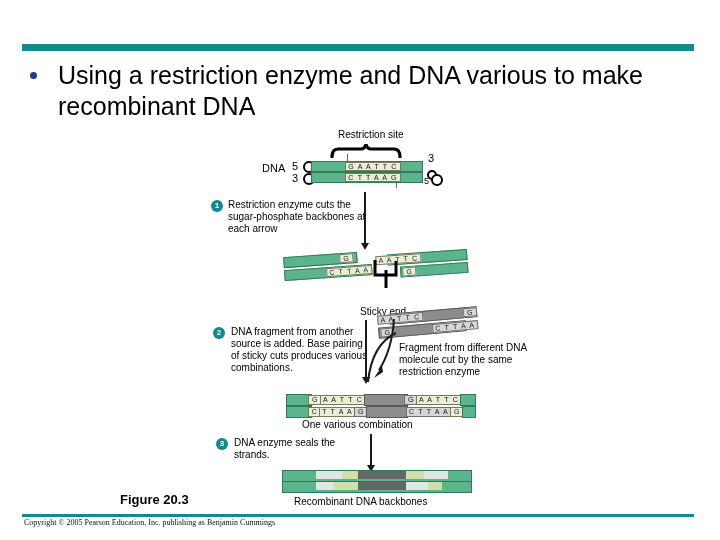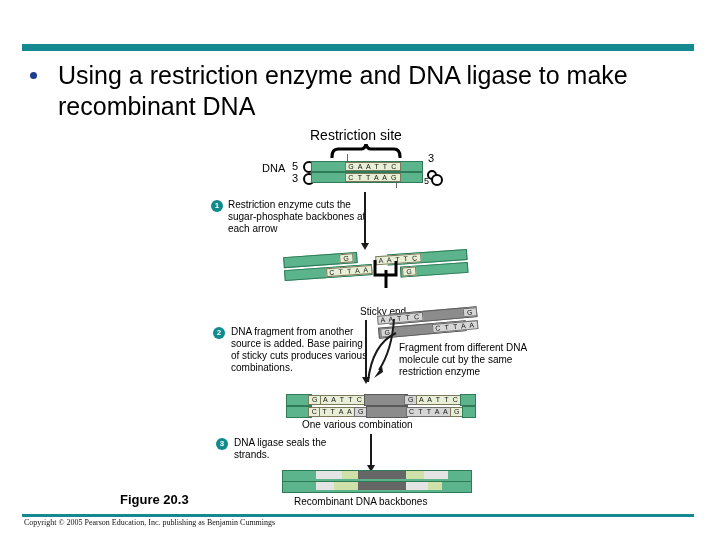--- a/index.html
+++ b/index.html
@@ -23,21 +23,21 @@
   #title-text{
     margin-left:28px;font-size:25px;line-height:31px;font-weight:400;
     letter-spacing:0px;color:#000;
   }
 
   
   .dtext{font-size:10px;line-height:12px;color:#000;}
   .dtext-11{font-size:11px;line-height:13px;color:#000;}
 
   
-  #restriction-site-label{left:310px;top:129px;font-size:14px;text-align:center;}
+  #restriction-site-label{left:338px;top:129px;font-size:10px;text-align:center;}
   #restriction-brace{left:330px;top:144px;width:72px;height:14px;}
 
   
   #dna-label{left:262px;top:162px;font-size:11px;}
   #five-prime{left:292px;top:160px;font-size:11px;}
   #three-prime{left:292px;top:172px;font-size:11px;}
   #three-prime-right{left:428px;top:152px;font-size:11px;}
   #five-prime-right{left:424px;top:176px;font-size:9px;}
 
   .strandbar{position:absolute;background:#5cb48c;border:1px solid #2f7a57;}
@@ -88,21 +88,21 @@
   #bottom-rule{left:22px;top:514px;width:672px;height:3px;background:#14898f;}
   #copyright{left:24px;top:518px;font-size:8px;font-family:"Liberation Serif",serif;color:#111;}
 </style>
 </head>
 <body>
 
 <div class="abs" id="top-rule"></div>
 
 <div class="abs" id="title-block">
   <div id="title-bullet"></div>
-  <div id="title-text">Using a restriction enzyme and DNA ligase to make recombinant DNA</div>
+  <div id="title-text">Using a restriction enzyme and DNA various to make recombinant DNA</div>
 </div>
 
 <div class="abs dtext" id="restriction-site-label">Restriction site</div>
 <svg class="abs" id="restriction-brace" viewBox="0 0 72 14">
   <path d="M2,13 Q2,5 8,5 L31,5 Q35,5 36,0 Q37,5 41,5 L64,5 Q70,5 70,13" fill="none" stroke="#000" stroke-width="3.2" stroke-linecap="round"></path>
 </svg>
 
 <div class="abs dtext-11" id="dna-label">DNA</div>
 <div class="abs dtext-11" id="five-prime">5</div>
 <div class="abs dtext-11" id="three-prime">3</div>
@@ -191,21 +191,21 @@
   <div class="graybox" style="left:68px;top:13px;width:12px;height:8px;letter-spacing:0.5px;">G</div>
   <div class="graybar" style="left:80px;top:12px;width:40px;height:10px;"></div>
   <div class="graybox" style="left:120px;top:13px;width:44px;height:8px;">C T T A A</div>
   <div class="seqbox" style="left:164px;top:13px;width:12px;height:8px;letter-spacing:0.5px;">G</div>
   <div class="strandbar" style="left:176px;top:12px;width:12px;height:10px;"></div>
 </div>
 
 <div class="abs dtext" id="one-possible-label">One various combination</div>
 
 <div class="stepnum" style="left:216px;top:438px;">3</div>
-<div class="steptext" style="left:234px;top:437px;width:120px;">DNA ligase seals the strands.</div>
+<div class="steptext" style="left:234px;top:437px;width:120px;">DNA enzyme seals the strands.</div>
 
 <div class="arrowline" style="left:370px;top:434px;height:32px;"></div>
 <div class="arrowhead" style="left:367px;top:465px;"></div>
 
 <div class="abs" style="left:282px;top:470px;width:188px;height:22px;">
   <div class="strandbar" style="left:0px;top:0px;width:188px;height:10px;"></div>
   <div class="strandbar" style="left:0px;top:11px;width:188px;height:10px;"></div>
 
   <div class="abs" style="left:34px;top:1px;width:26px;height:8px;background:#e4e4e4;"></div>
   <div class="abs" style="left:60px;top:1px;width:16px;height:8px;background:#cfe0a8;"></div>

